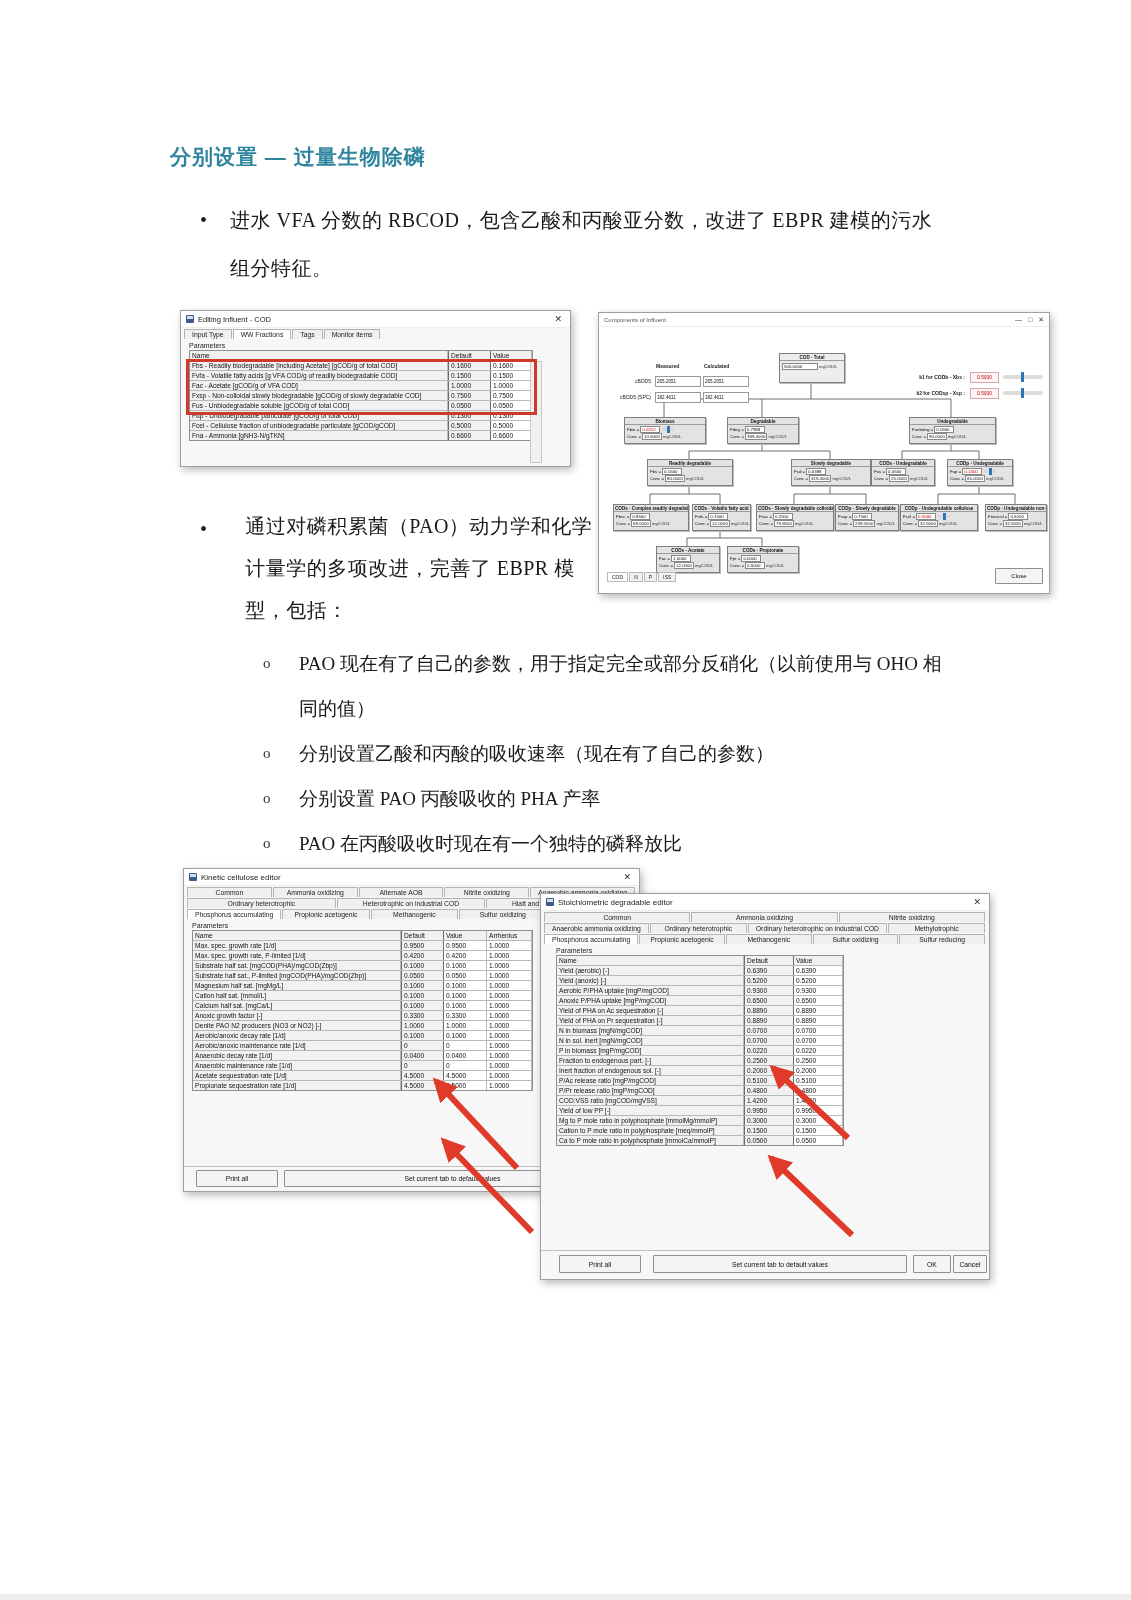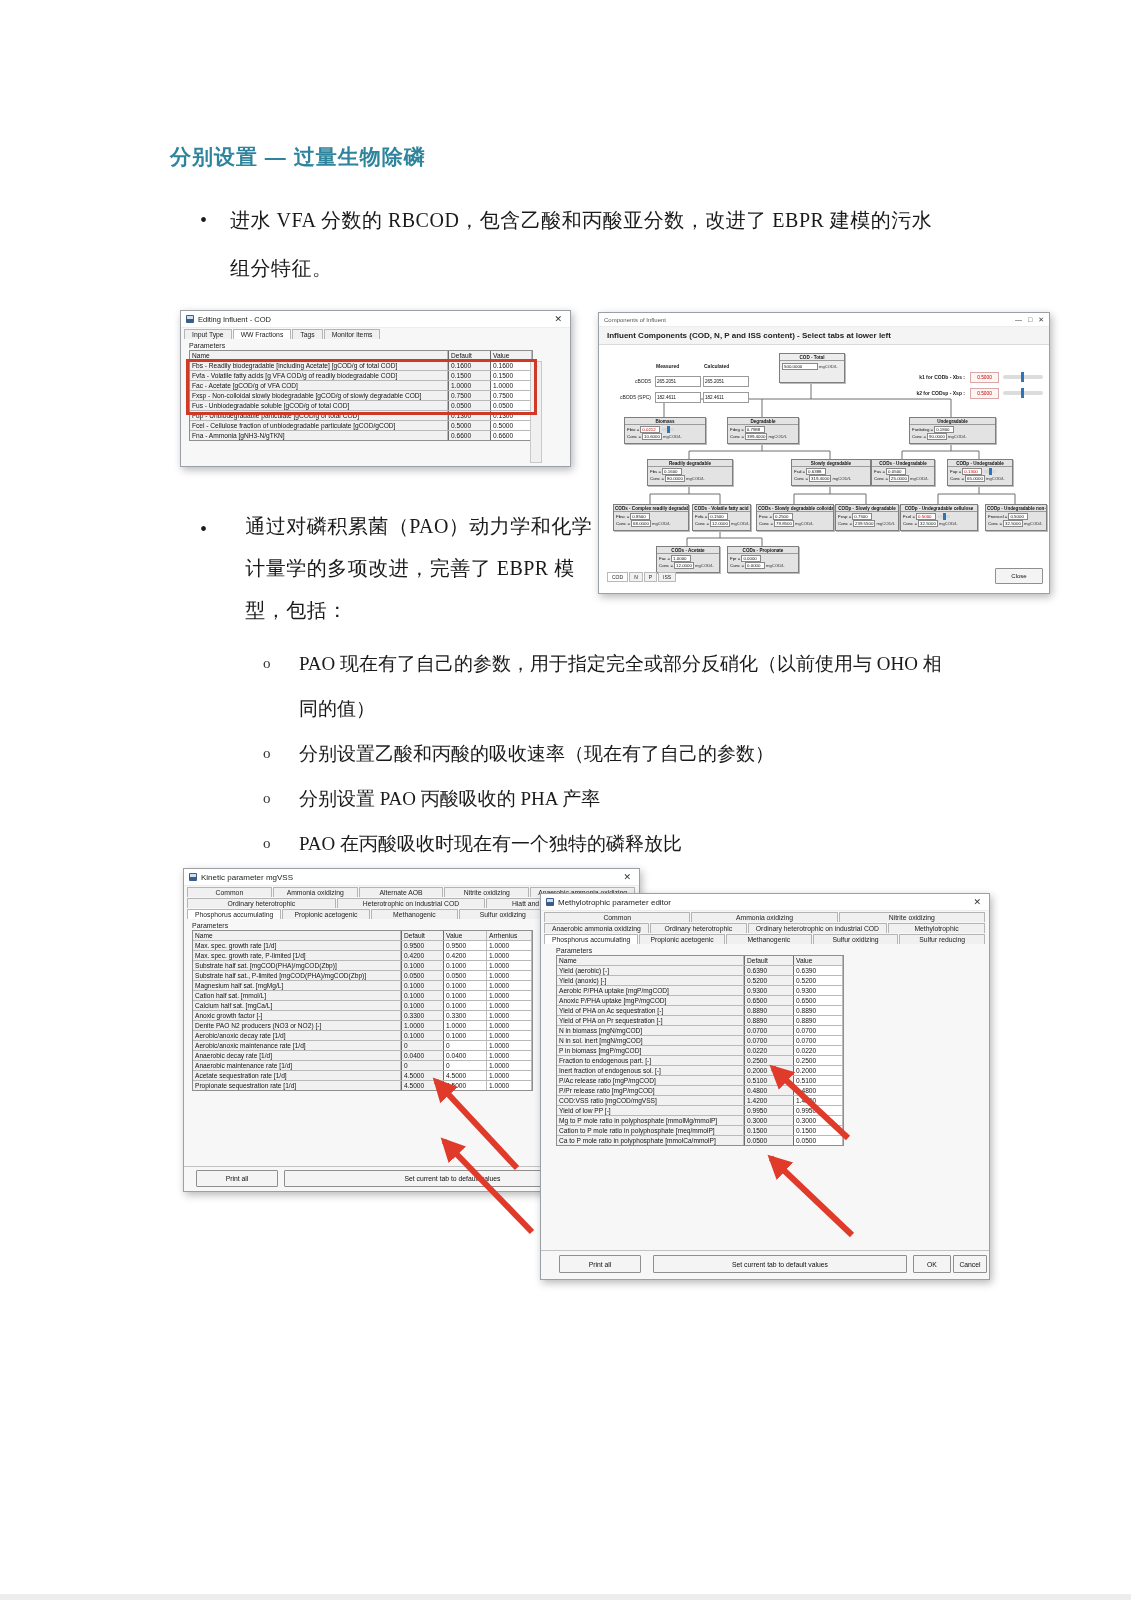--- a/index.html
+++ b/index.html
@@ -207,21 +207,20 @@
 
   <div class="win" id="compwin">
     <div class="titlebar" style="height:13px">
       <span class="tb-title" style="font-size:6px;color:#555">Components of Influent</span>
       <span class="winbtns">
         <span>—</span>
         <span>□</span>
         <span>✕</span>
       </span>
     </div>
-    <div class="headerband">Influent Components (COD, N, P and ISS content) - Select tabs at lower left</div>
 
     <div class="flowarea">
 
       <svg width="450" height="247" style="position:absolute;left:0;top:0">
         <g stroke="#6f6f6f" stroke-width="1" fill="none">
           <path d="M212,35 V53 M65,53 H352 M65,53 V71 M163,53 V71 M352,53 V71"></path>
           <path d="M163,97 V105 M90,105 H231 M90,105 V113 M231,105 V113"></path>
           <path d="M352,97 V105 M303,105 H380 M303,105 V113 M380,105 V113"></path>
           <path d="M90,139 V148 M51,148 H121 M51,148 V158 M121,148 V158"></path>
           <path d="M231,139 V148 M195,148 H267 M195,148 V158 M267,148 V158"></path>
@@ -493,21 +492,21 @@
 
           <span class="ctab">ISS</span>
         </div>
       <div class="btn" style="left:396px;top:222px;width:46px;height:14px;font-size:6px">Close</div>
     </div>
   </div>
 
   <div class="win" id="kinwin" style="left:183px;top:868px;width:455px;height:322px;z-index:2">
     <div class="titlebar">
       <span class="appicon"></span>
-      <span class="tb-title">Kinetic parameter mgVSS</span>
+      <span class="tb-title">Kinetic cellulose editor</span>
       <span class="tb-x">✕</span>
     </div>
     <div class="tabrow">
 
     <span class="tab" style="flex:1;text-align:center">Common</span>
         <span class="tab" style="flex:1;text-align:center">Ammonia oxidizing</span>
         <span class="tab" style="flex:1;text-align:center">Alternate AOB</span>
         <span class="tab" style="flex:1;text-align:center">Nitrite oxidizing</span>
         <span class="tab" style="flex:1;text-align:center">Anaerobic ammonia oxidizing</span>
       </div>
@@ -642,21 +641,21 @@
         </div>
     </div>
     <div style="position:absolute;left:0;right:0;bottom:24px;border-top:1px solid #c2c2c2"></div>
     <div class="btn" style="left:12px;bottom:4px;width:80px;height:15px">Print all</div>
     <div class="btn" style="left:100px;bottom:4px;width:335px;height:15px">Set current tab to default values</div>
   </div>
 
   <div class="win" id="stowin" style="left:540px;top:893px;width:448px;height:385px;z-index:3">
     <div class="titlebar">
       <span class="appicon"></span>
-      <span class="tb-title">Methylotrophic parameter editor</span>
+      <span class="tb-title">Stoichiometric degradable editor</span>
       <span class="tb-x">✕</span>
     </div>
     <div class="tabrow">
 
     <span class="tab" style="flex:1;text-align:center">Common</span>
         <span class="tab" style="flex:1;text-align:center">Ammonia oxidizing</span>
         <span class="tab" style="flex:1;text-align:center">Nitrite oxidizing</span>
       </div>
     <div class="tabrow">
 

